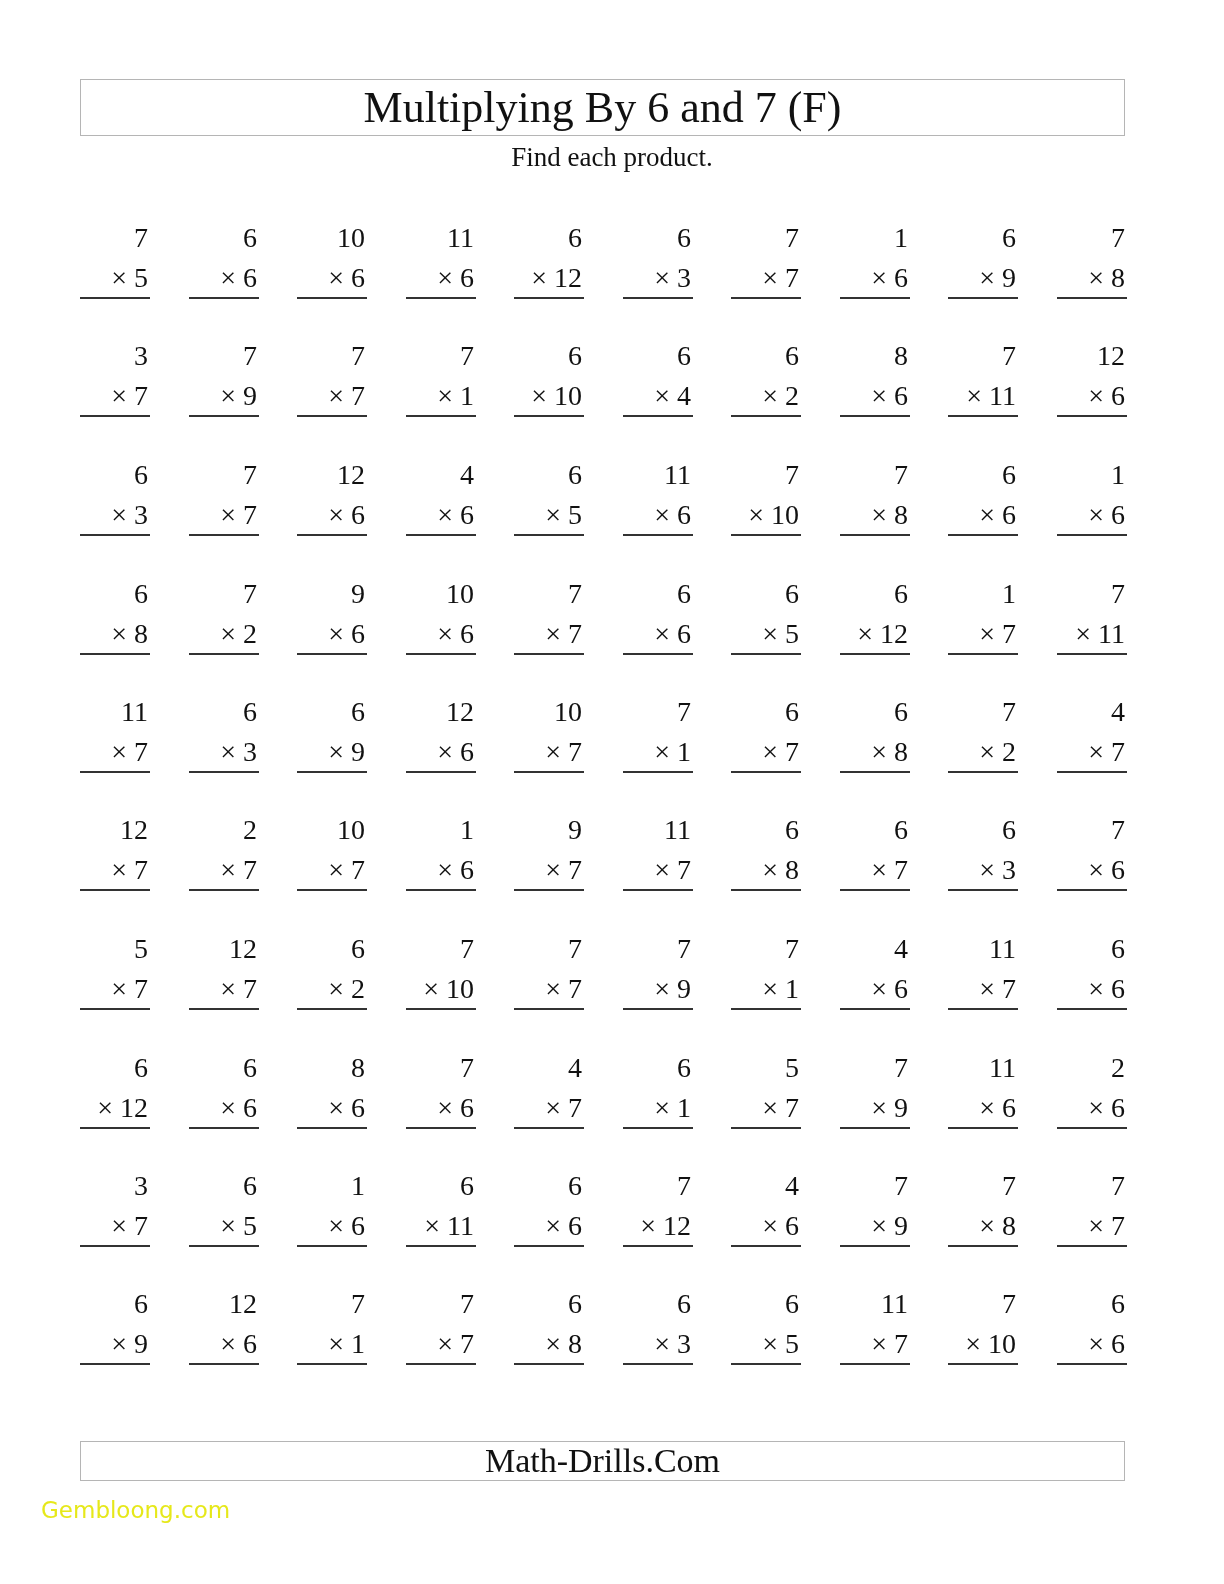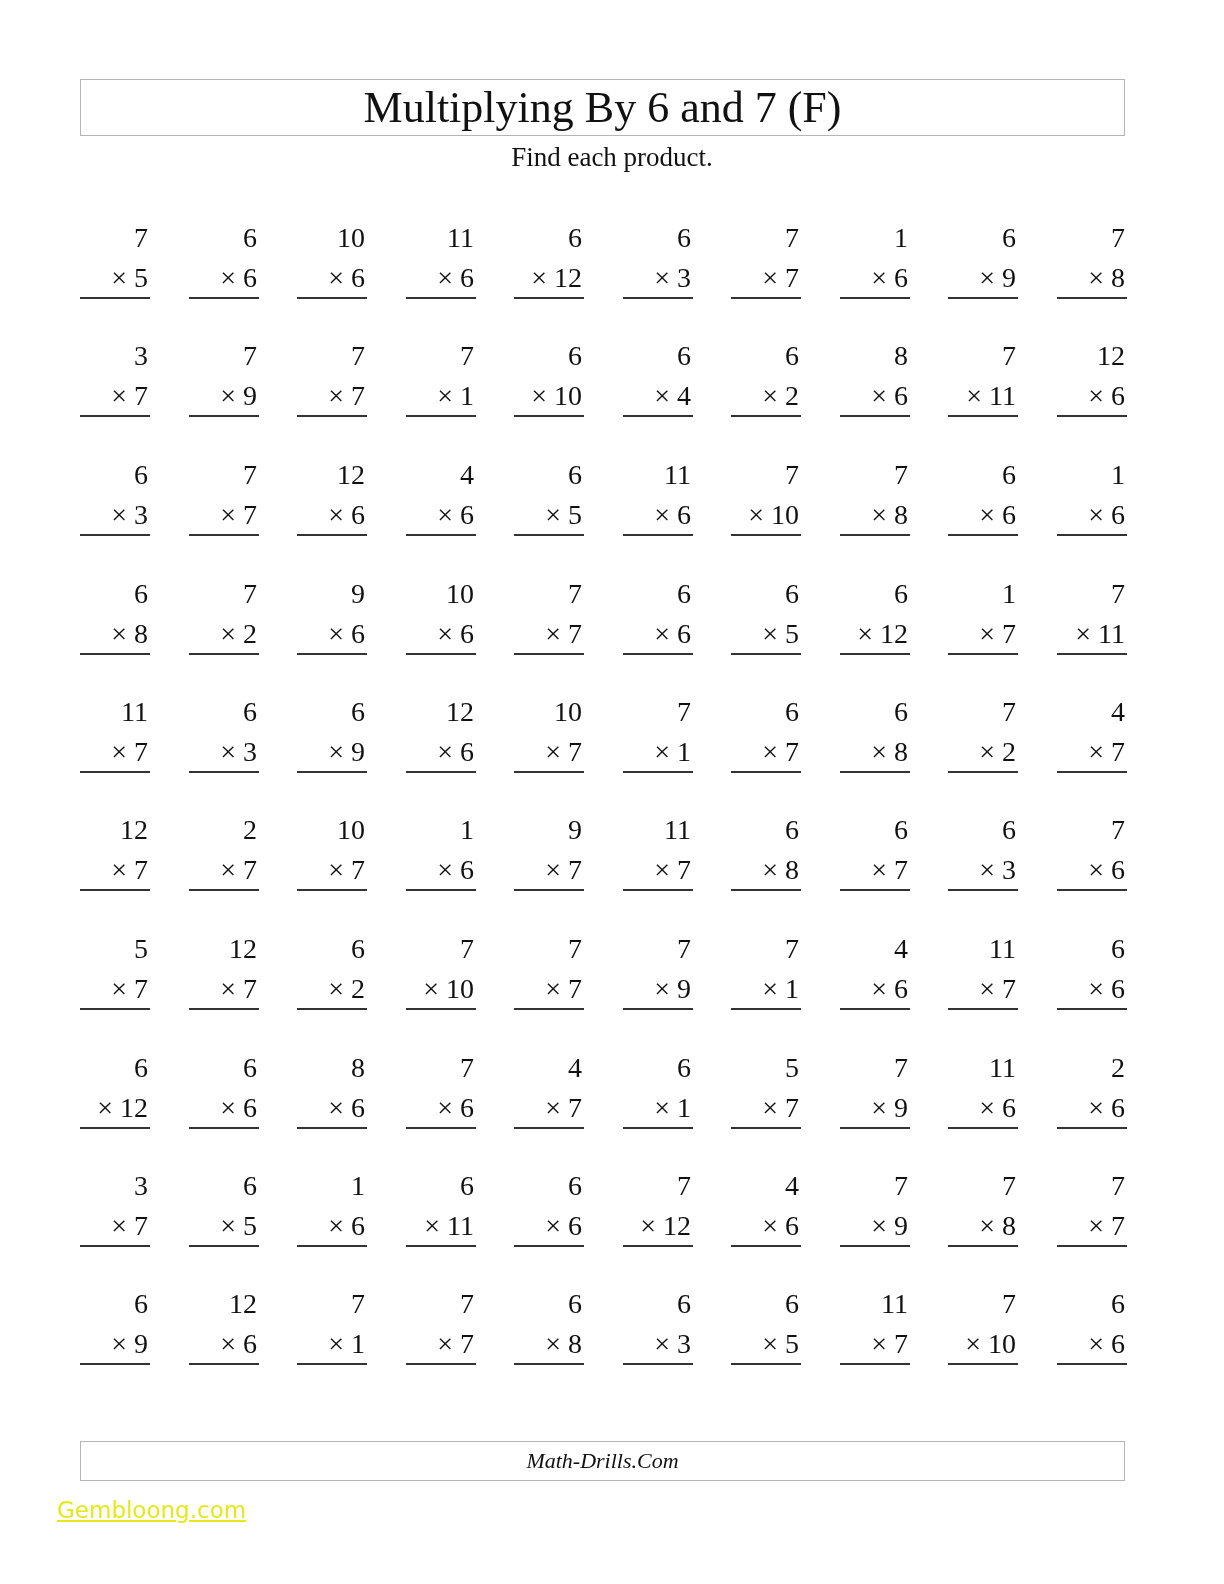--- a/index.html
+++ b/index.html
@@ -16,23 +16,23 @@
     .row { position: absolute; left: 0; height: 100px; width: 1046px; }
     .prob { position: absolute; width: 70px; height: 80px; }
     .num { position: absolute; right: 2px; font-family: "Liberation Serif", serif;
            font-size: 28px; line-height: 1; text-align: right; white-space: nowrap; }
     .top-num { top: 4px; }
     .bot-num { top: 44px; }
     .line { position: absolute; left: 0; right: 0; top: 77px; height: 2px; background: #333; }
     .footer-box { position: absolute; left: 80px; top: 1441px; width: 1045px; height: 40px;
                   border: 1px solid #b5b5b5; box-sizing: border-box;
                   display: flex; align-items: center; justify-content: center; }
-    .footer { font-family: "Liberation Serif", serif; font-size: 22px; font-style: italic; }
-    .watermark { position: absolute; left: 57px; top: 1497px; font-family: "DejaVu Sans", sans-serif;
-                 font-size: 23px; color: #e6e81a; text-decoration: underline; }
+    .footer { font-family: "Liberation Serif", serif; font-size: 34px; }
+    .watermark { position: absolute; left: 41px; top: 1497px; font-family: "DejaVu Sans", sans-serif;
+                 font-size: 23px; color: #e6e81a; }
   </style>
 </head>
 <body>
 
 <div class="title-box">
   <span class="title">Multiplying By 6 and 7 (F)</span>
 </div>
 <div class="subtitle">Find each product.</div>
 
 <div class="grid" id="grid">

